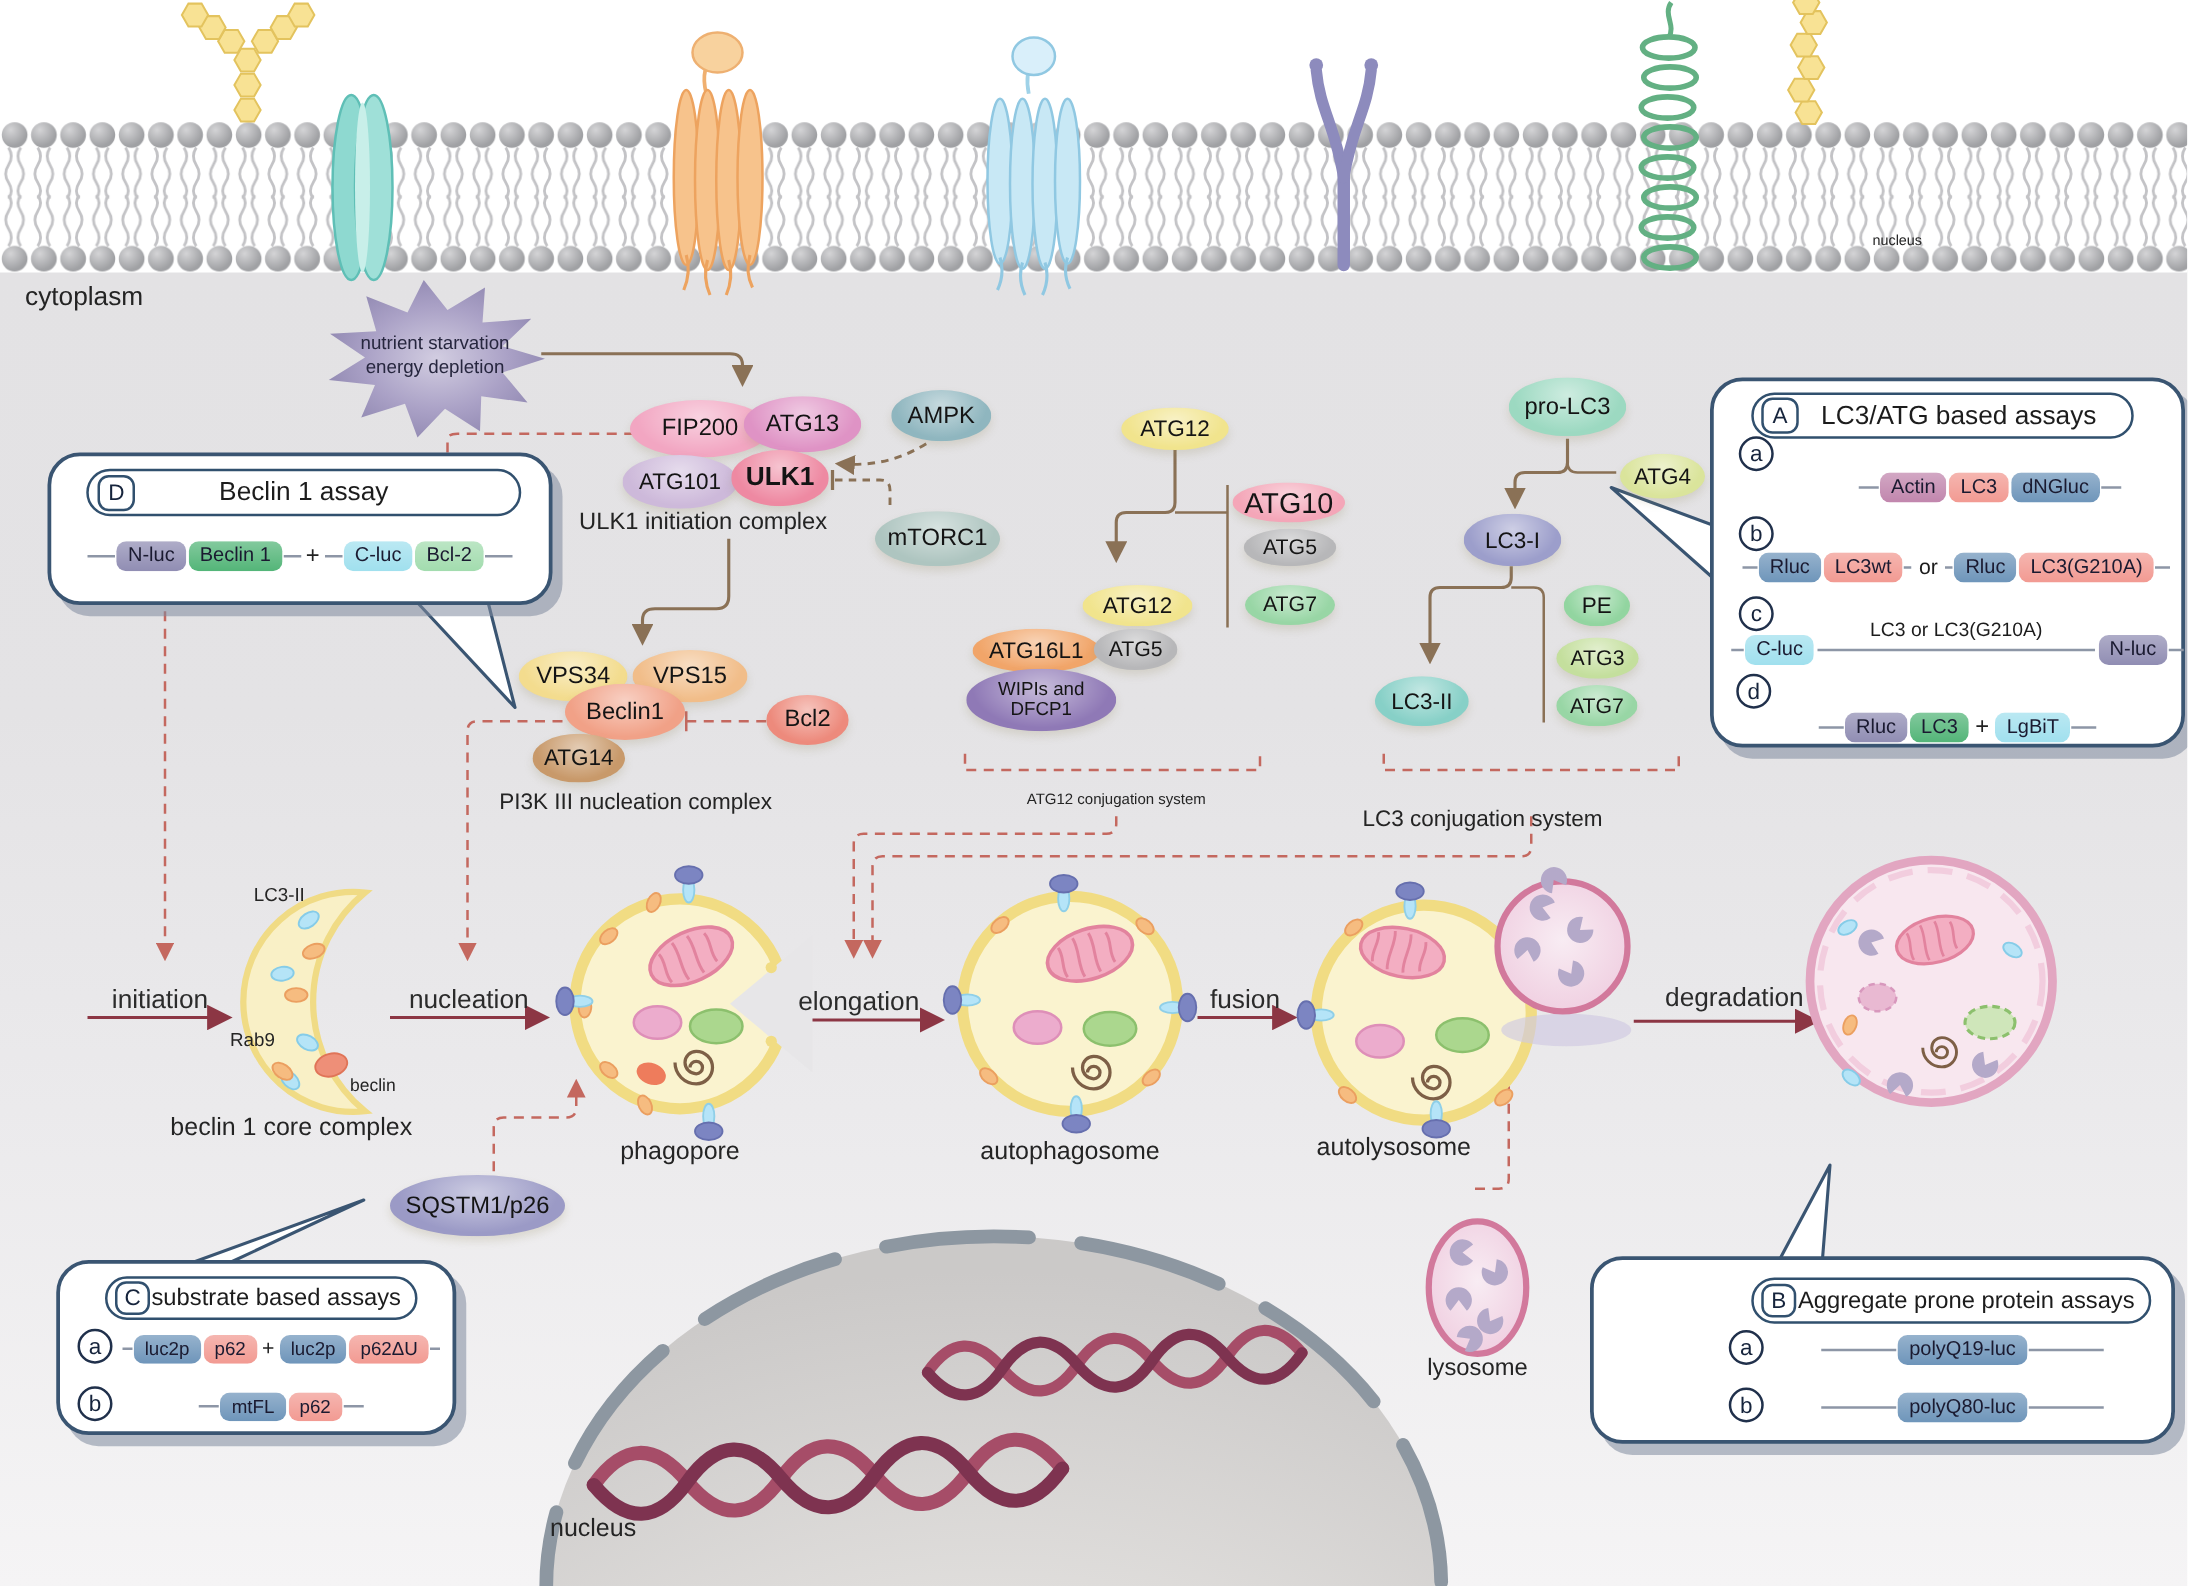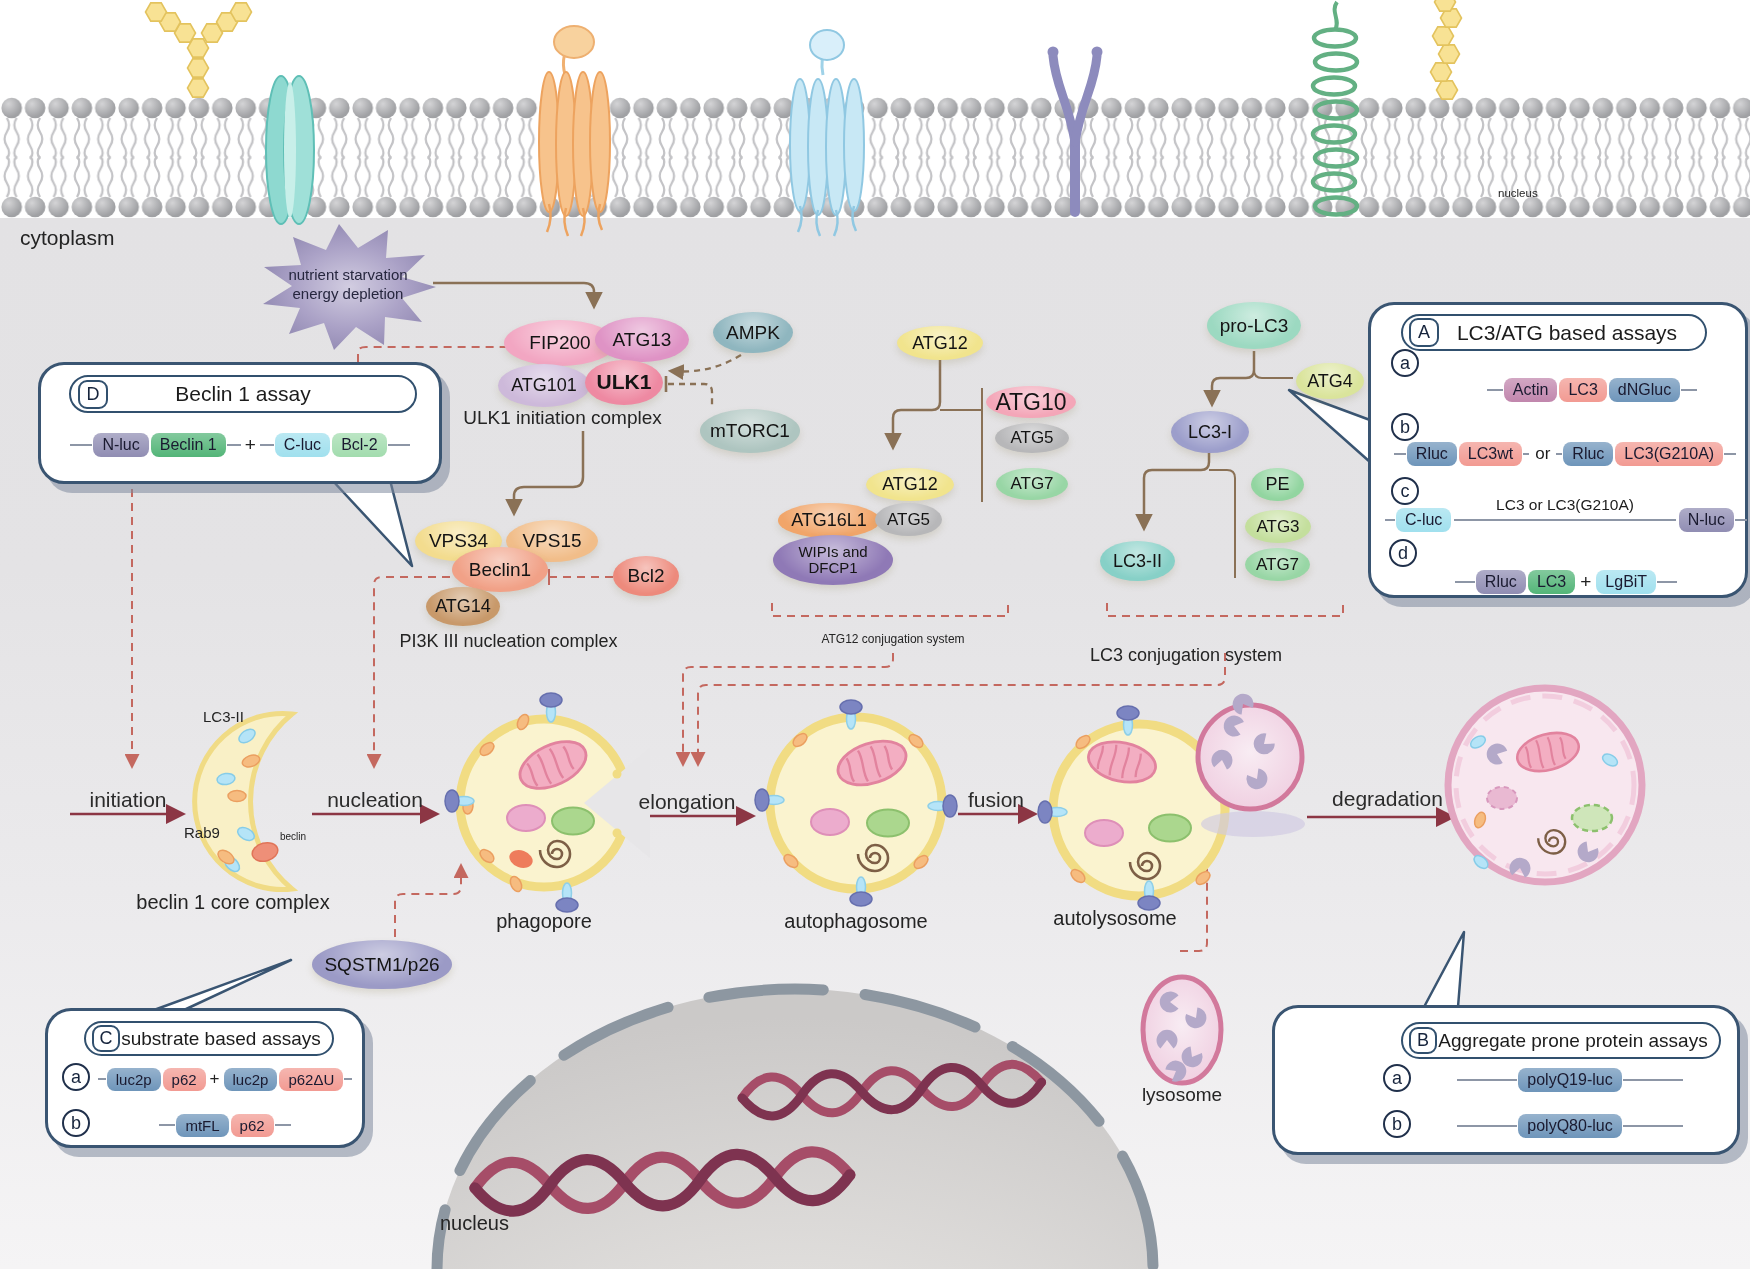--- a/index.html
+++ b/index.html
@@ -366,21 +366,21 @@
 <div class="lbl ctr" style="left:1068px;top:645px;width:236px;font-size:18px">LC3 conjugation system</div>
 
 <div class="step" style="left:58px;top:788px;width:140px">initiation</div>
 <div class="step" style="left:310px;top:788px;width:130px">nucleation</div>
 <div class="step" style="left:622px;top:790px;width:130px">elongation</div>
 <div class="step" style="left:946px;top:788px;width:100px">fusion</div>
 <div class="step" style="left:1320px;top:787px;width:135px">degradation</div>
 
 <div class="lbl" style="left:203px;top:708px;font-size:15px">LC3-II</div>
 <div class="lbl" style="left:184px;top:824px;font-size:15px">Rab9</div>
-<div class="lbl" style="left:280px;top:831px;font-size:10px">beclin</div>
+<div class="lbl" style="left:280px;top:860px;font-size:14px">beclin</div>
 
 <div class="lbl ctr" style="left:108px;top:891px;width:250px;font-size:20px">beclin 1 core complex</div>
 <div class="lbl ctr" style="left:474px;top:910px;width:140px;font-size:20px">phagopore</div>
 <div class="lbl ctr" style="left:771px;top:910px;width:170px;font-size:20px">autophagosome</div>
 <div class="lbl ctr" style="left:1040px;top:907px;width:150px;font-size:20px">autolysosome</div>
 <div class="lbl ctr" style="left:1117px;top:1084px;width:130px;font-size:19px">lysosome</div>
 <div class="lbl" style="left:440px;top:1212px;font-size:20px">nucleus</div>
 
 <div class="ov" style="left:312px;top:940px;width:140px;height:49px;background-color:#9b9ac6;font-size:19px">SQSTM1/p26</div>
 

